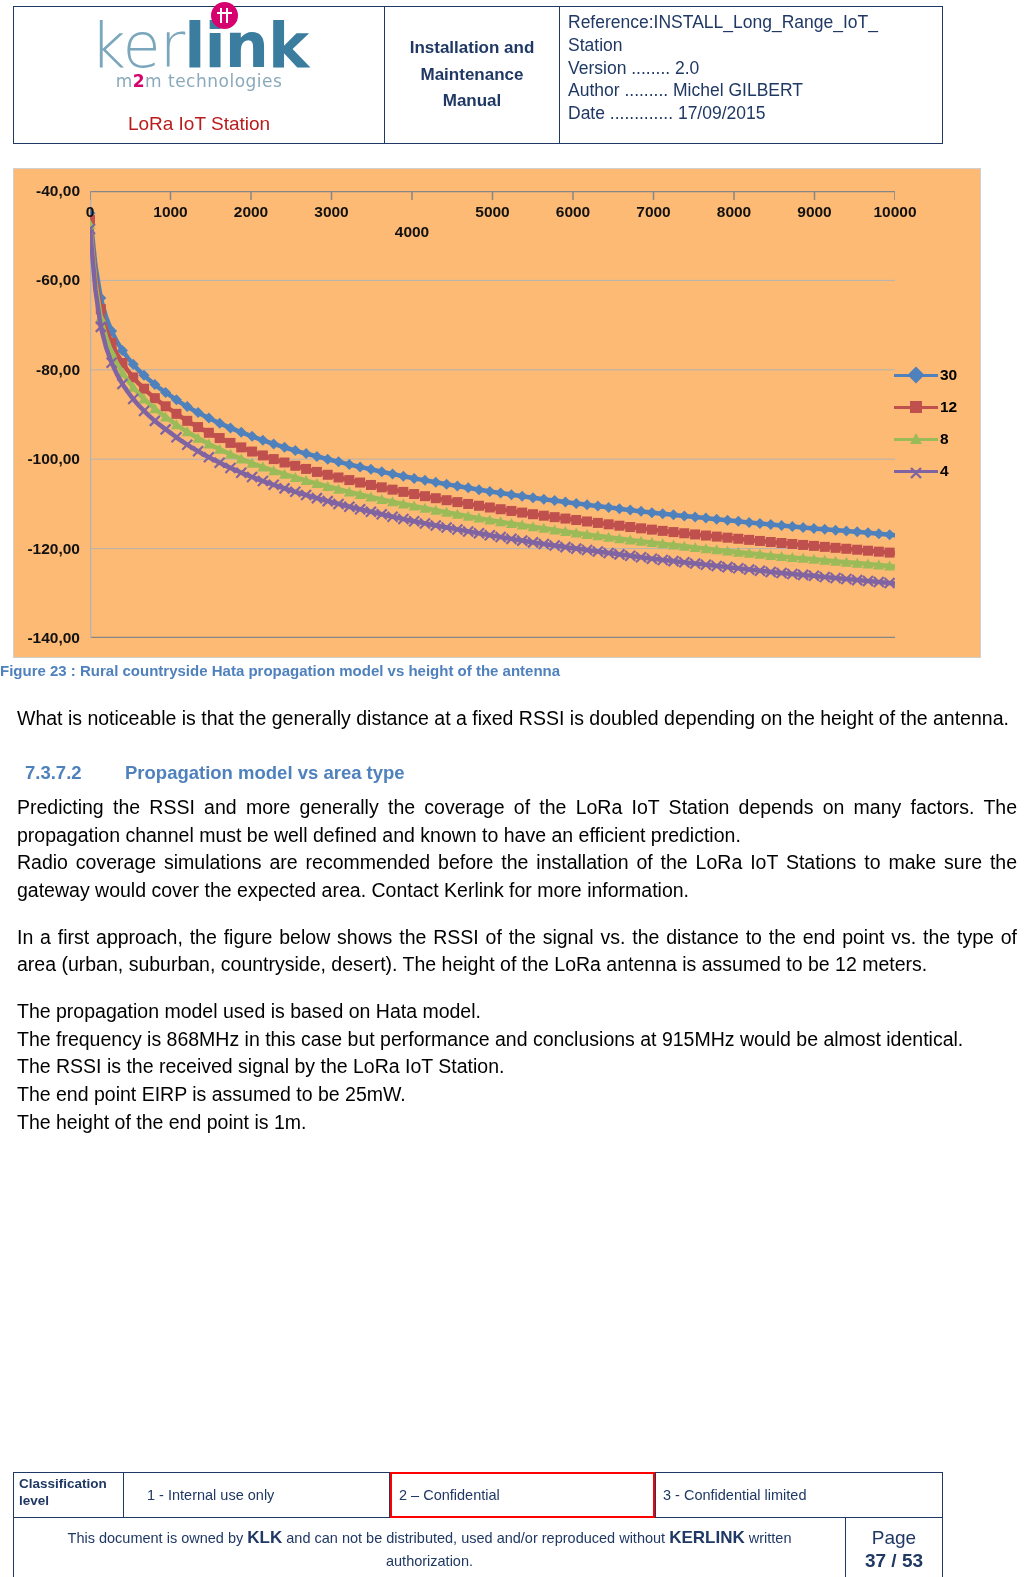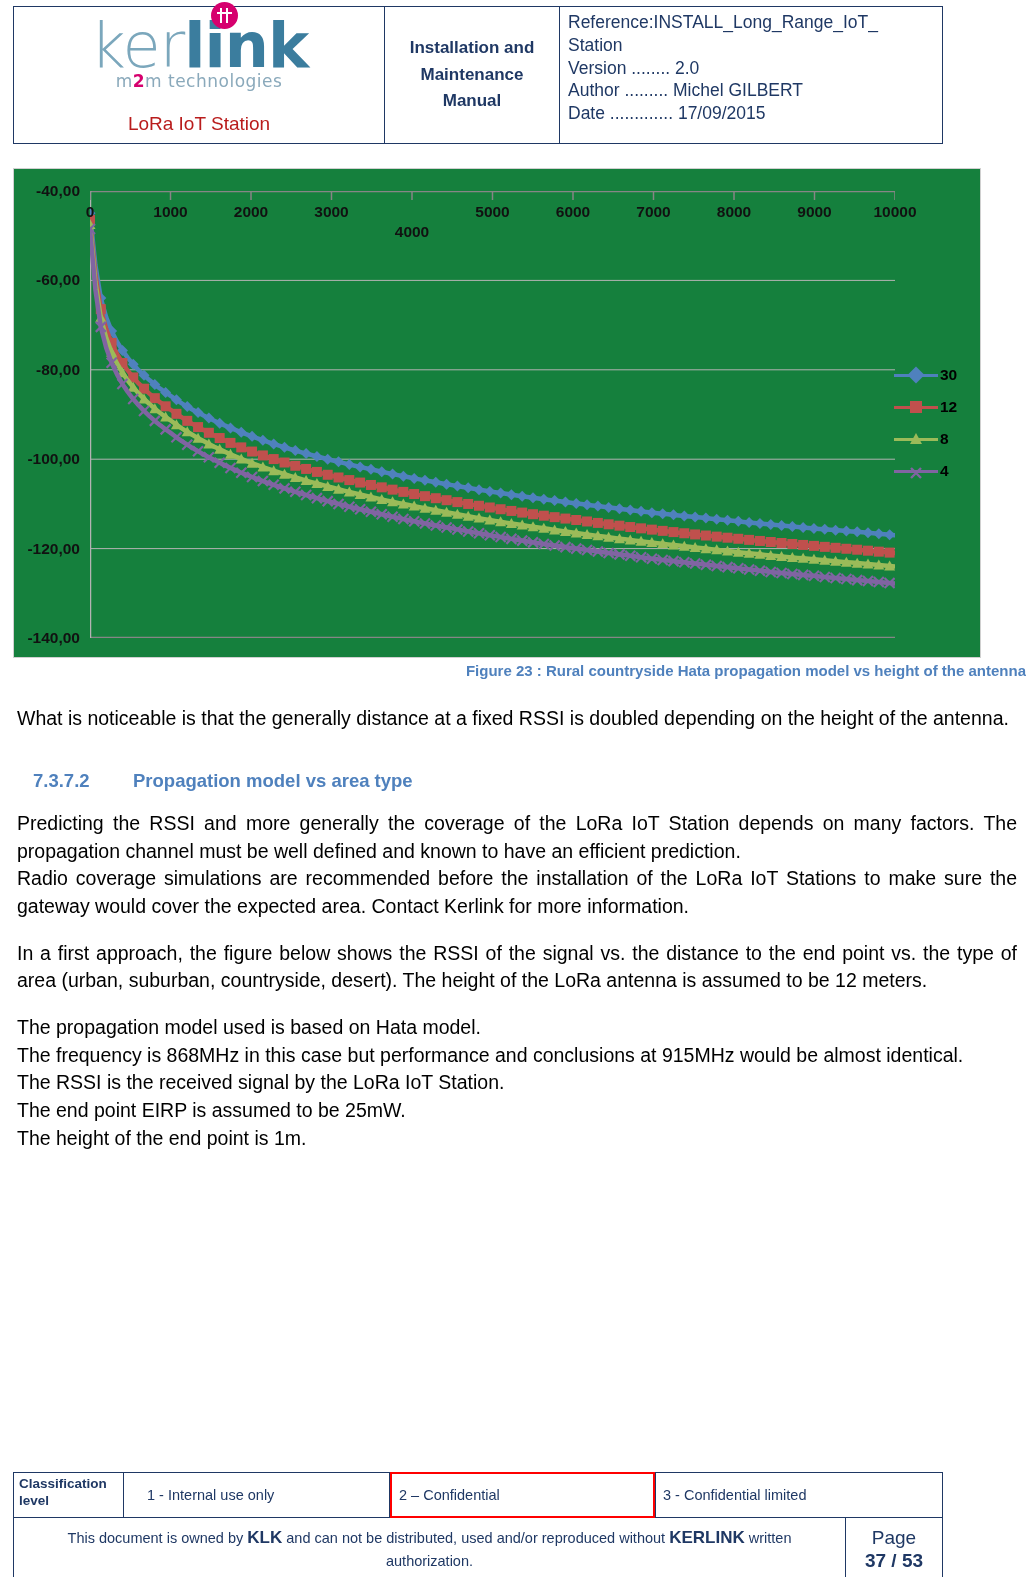--- a/index.html
+++ b/index.html
@@ -113,21 +113,21 @@
 
   
   .figure-box {
     position: absolute;
     left: 13px;
     top: 168px;
     width: 968px;
     height: 490px;
     border: 1px solid #d0d0d0;
     box-sizing: border-box;
-    background: #15803d;
+    background: #fdba74;
   }
   .plot {
     position: absolute;
     left: 76px;
     top: 22px;
     width: 805px;
     height: 447px;
   }
   .ylabels {
     position: absolute;
@@ -176,21 +176,21 @@
   .legend-txt {
     font-size: 15.5px;
     font-weight: bold;
     margin-left: 2px;
     font-family: "Liberation Sans", sans-serif;
   }
   .fig-caption {
     position: absolute;
     left: 0; right: 0;
     top: 662px;
-    text-align: right;
+    text-align: left;
     font-size: 15px;
     font-weight: bold;
     color: #4f81bd;
     font-family: "Liberation Sans", sans-serif;
   }
 
   
   .body-text {
     position: absolute;
     left: 17px;
@@ -201,21 +201,21 @@
     color: #000;
     font-family: "Liberation Sans", sans-serif;
   }
   .p-just { text-align: justify; text-align-last: left; margin: 0 0 0 0; }
   .p-plain { margin: 0; }
   .gap { height: 19px; }
   .sec-head {
     color: #4f81bd;
     font-weight: bold;
     font-size: 18.5px;
-    margin: 16px;
+    margin: 8px;
     display: flex;
   }
   .sec-num { width: 100px; }
 
   
   .footer {
     position: absolute;
     left: 13px;
     top: 1472px;
     width: 930px;

